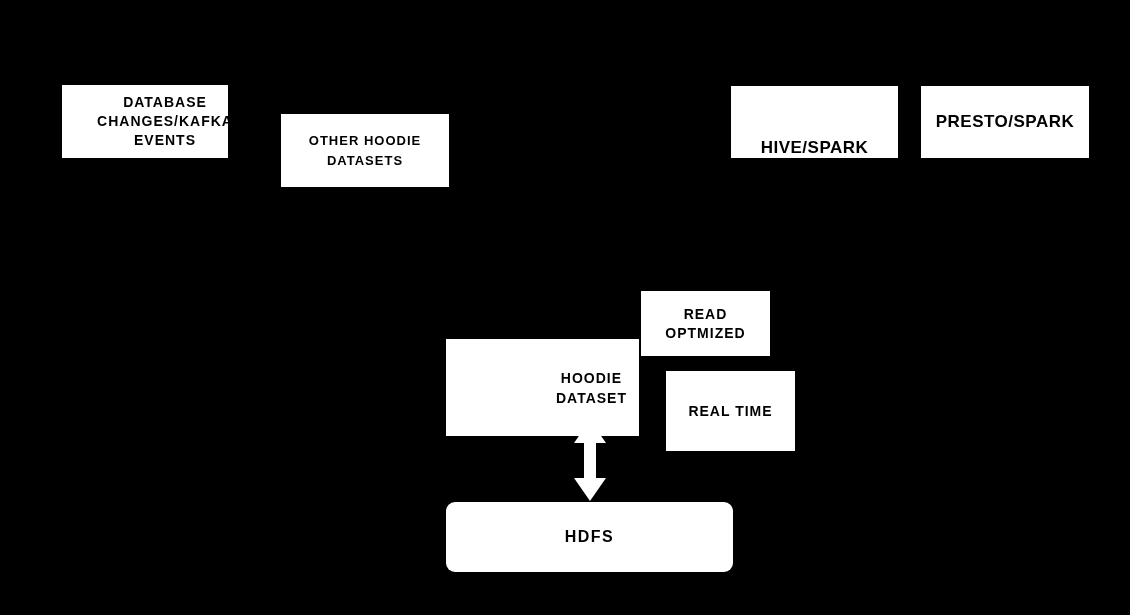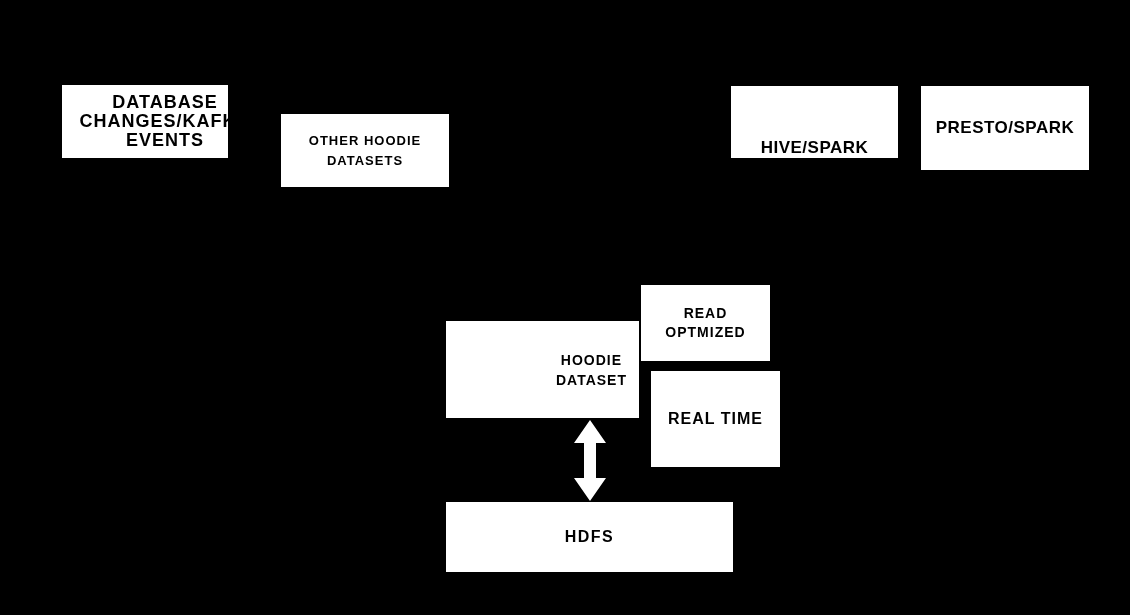--- a/index.html
+++ b/index.html
@@ -22,33 +22,33 @@
     display: flex;
     align-items: center;
     justify-content: center;
     text-align: center;
     font-weight: bold;
     letter-spacing: 1px;
     white-space: pre-line;
     box-sizing: border-box;
   }
   
-  .node--db-kafka       { left: 62px;  top: 85px;  width: 166px; height: 73px; font-size: 18px; line-height: 19px; padding-left: 40px; }
+  .node--db-kafka       { left: 62px;  top: 85px;  width: 166px; height: 73px; font-size: 14px; line-height: 19px; padding-left: 40px; }
   .node--other-hoodie   { left: 281px; top: 85px;  width: 168px; height: 73px; font-size: 13px; line-height: 20px; margin-top: 29px; }
   
   .node--hive-spark     { left: 731px; top: 86px;  width: 167px; height: 72px; font-size: 17px; letter-spacing: 0.5px; align-items: flex-end; }
-  .node--presto-spark   { left: 921px; top: 86px;  width: 168px; height: 84px; font-size: 17px; letter-spacing: 0.5px; }
+  .node--presto-spark   { left: 921px; top: 86px;  width: 168px; height: 72px; font-size: 17px; letter-spacing: 0.5px; }
   
-  .node--hoodie-dataset { left: 446px; top: 321px; width: 193px; height: 97px; font-size: 14px; line-height: 20px;
+  .node--hoodie-dataset { left: 446px; top: 339px; width: 193px; height: 97px; font-size: 14px; line-height: 20px;
                           justify-content: flex-end; }
   .node--hoodie-dataset .label { margin-right: 12px; }
-  .node--read-optimized { left: 641px; top: 285px; width: 129px; height: 76px; font-size: 14px; line-height: 19px; }
-  .node--real-time      { left: 651px; top: 371px; width: 129px; height: 96px; font-size: 16px; }
+  .node--read-optimized { left: 641px; top: 291px; width: 129px; height: 65px; font-size: 14px; line-height: 19px; }
+  .node--real-time      { left: 666px; top: 371px; width: 129px; height: 80px; font-size: 14px; }
   
-  .node--hdfs           { left: 446px; top: 502px; width: 287px; height: 70px; font-size: 16px; letter-spacing: 1.5px; }
+  .node--hdfs           { left: 446px; top: 502px; width: 287px; height: 70px; font-size: 16px; letter-spacing: 1.5px; border-radius: 9px; }
   .label { display: block; }
   .updown-arrow {
     position: absolute;
     left: 573px;
     top: 420px;
     width: 34px;
     height: 81px;
   }
 </style>
 </head>

